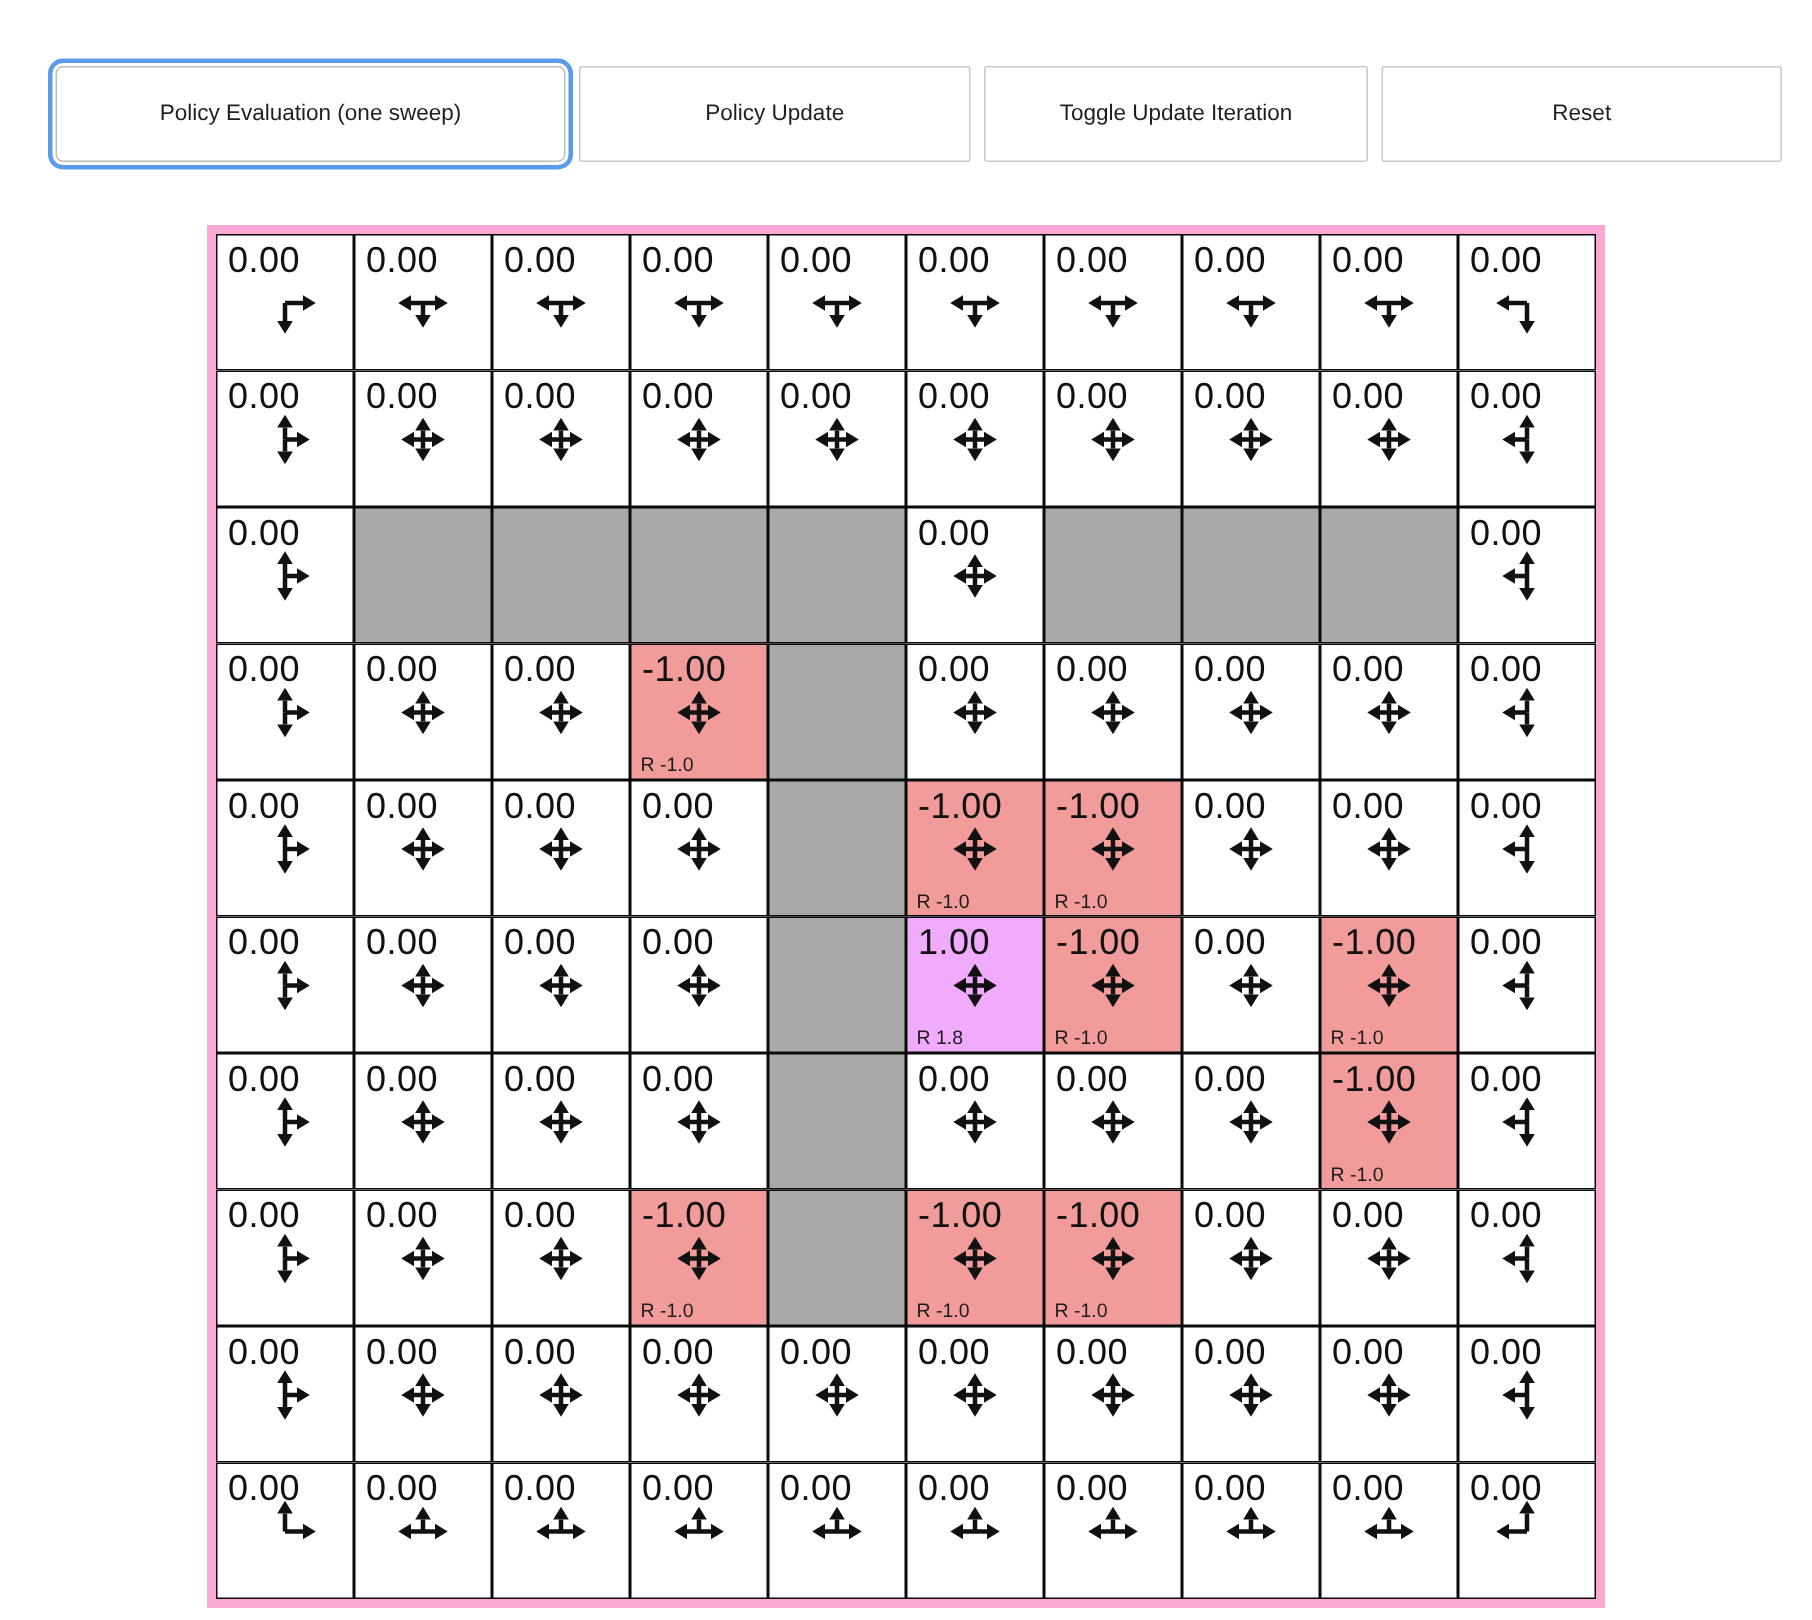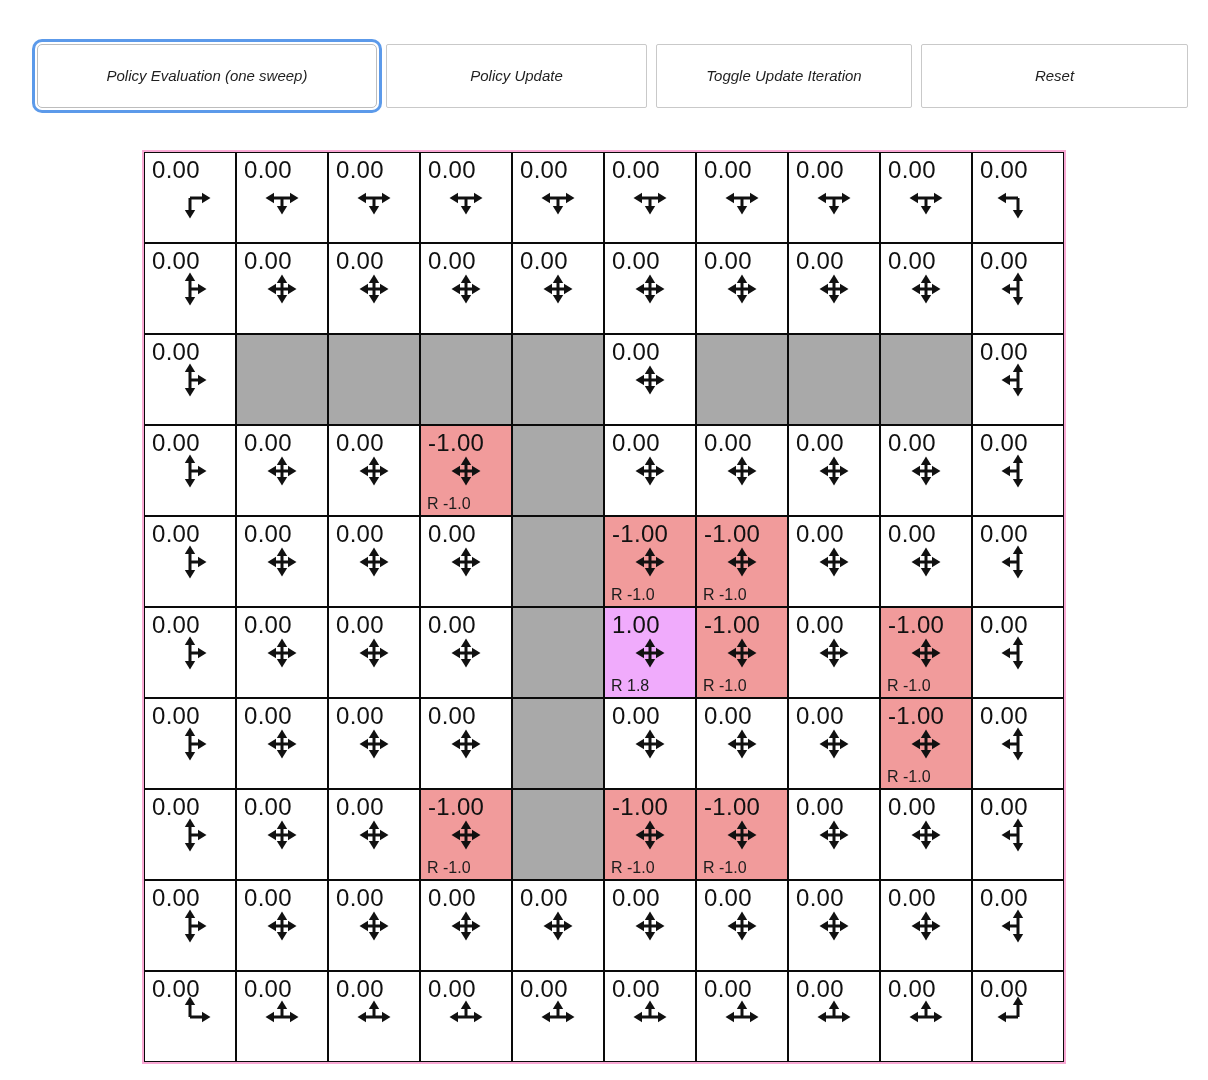--- a/index.html
+++ b/index.html
@@ -5,37 +5,37 @@
   * { box-sizing: border-box; }
   html,body { margin:0; padding:0; }
   body {
     width:1208px; height:1080px; background:#ffffff;
     font-family:"Liberation Sans", sans-serif; overflow:hidden;
   }
   .toolbar { display:flex; align-items:center; gap:9px; margin:37px 0 0 37px; height:77px; }
   .btn {
     height:64px; background:#ffffff; border:1px solid #c9c9c9; border-radius:2px;
     font-family:"Liberation Sans", sans-serif; font-size:15px; color:#1f1f1f;
-    cursor:pointer; padding:0 10px;font-style:italic;
+    cursor:pointer; padding:0 10px;
   }
   .btn.b1 { width:340px; }
   .btn.b2 { width:261px; }
   .btn.b3 { width:256px; }
   .btn.b4 { width:267px; }
   .btn.focused {
     border-color:#bdbdbd; border-radius:5px;
     box-shadow:0 0 0 2px #ffffff, 0 0 0 5px #5c9aea;
   }
-  .gridwrap { margin:36px auto 12px; width:fit-content; border:2px solid #f9a8d4; }
+  .gridwrap { margin:36px auto 12px; width:fit-content; border:6px solid #f9a8d4; }
   .grid { display:grid; grid-template-columns:repeat(10, 92px); grid-auto-rows:91px; }
   .cell { position:relative; border:1px solid #0a0a0a; background:#ffffff; }
   .cell.wall { background:#a9a9a9; }
   .val { position:absolute; top:4px; left:7px; font-size:24px; line-height:1.1; color:#111111; letter-spacing:0.3px; }
   .arrow { position:absolute; top:24px; left:50%; transform:translateX(-50%); }
-  .reward { position:absolute; bottom:2px; left:6px; font-size:16px; color:#1c1c1c; }
+  .reward { position:absolute; bottom:2px; left:6px; font-size:13px; color:#1c1c1c; }
 </style>
 </head>
 <body>
 
 <div class="toolbar">
   <button class="btn b1 focused">Policy Evaluation (one sweep)</button>
   <button class="btn b2">Policy Update</button>
   <button class="btn b3">Toggle Update Iteration</button>
   <button class="btn b4">Reset</button>
 </div>

